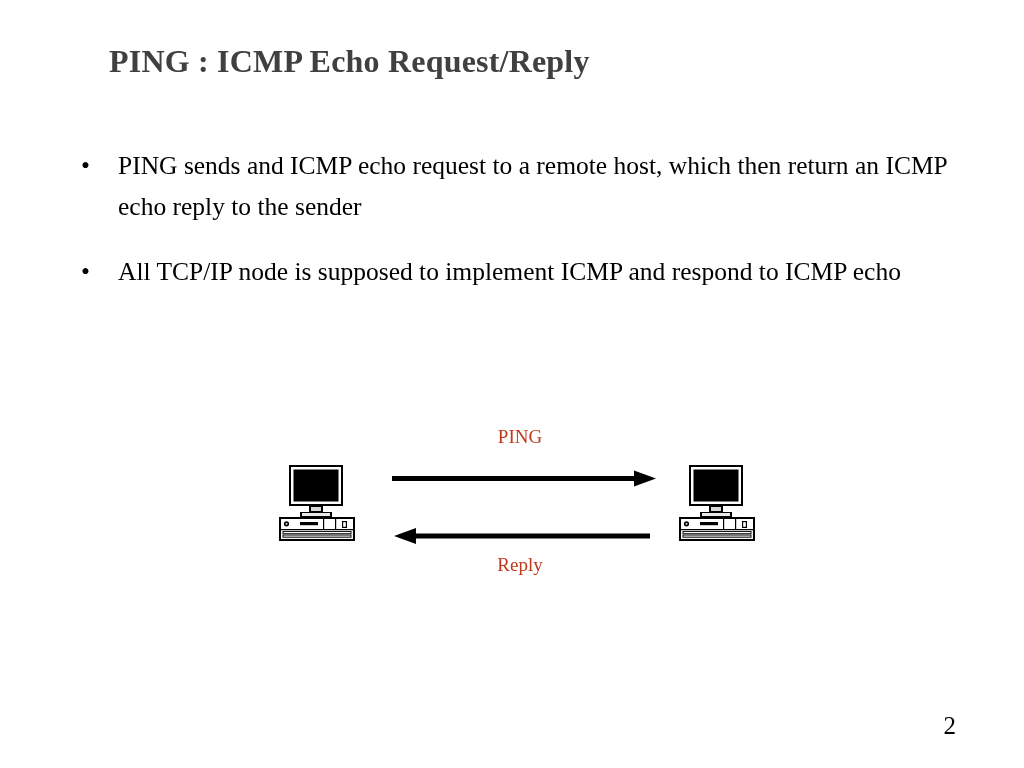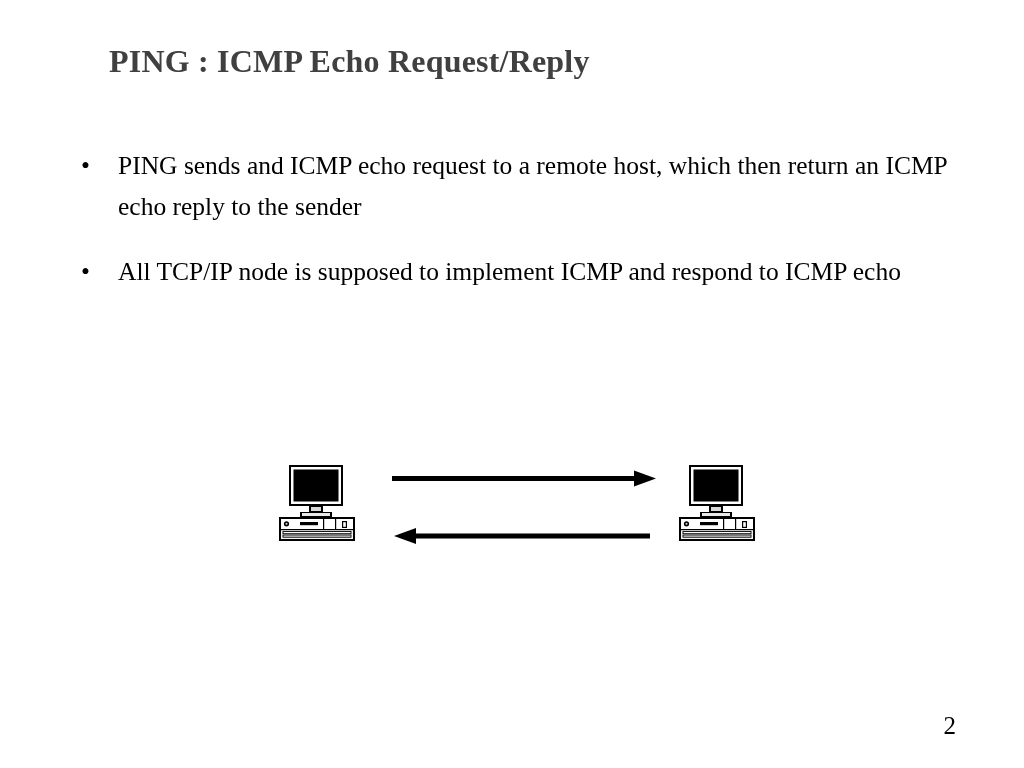--- a/index.html
+++ b/index.html
@@ -118,20 +118,21 @@
 
   <div class="bullet-item">
     <span class="bullet-marker">•</span>
     <span class="bullet-text">All TCP/IP node is supposed to implement ICMP and respond to ICMP echo</span>
   </div>
 
 </div>
 
 <div id="diagram">
 
+  <div class="diagram-label" id="label-ping">PING</div>
 
   <div class="host" id="host-left">
     <svg width="78" height="80" viewBox="0 0 78 80" xmlns="http://www.w3.org/2000/svg">
 
       <rect x="11" y="1" width="54" height="41" fill="#000000"></rect>
       <rect x="13" y="3" width="50" height="37" fill="#ffffff"></rect>
       <rect x="15.5" y="5.5" width="45" height="32" fill="#000000"></rect>
 
       <rect x="31" y="42" width="14" height="6" fill="#000000"></rect>
       <rect x="33" y="43" width="10" height="4" fill="#d8d8d8"></rect>
@@ -192,16 +193,17 @@
       <rect x="132" y="58" width="246" height="5" fill="#000000"></rect>
       <polygon points="374,52.5 396,60.5 374,68.5" fill="#000000"></polygon>
     </g>
 
     <g>
       <rect x="152" y="115.5" width="238" height="5" fill="#000000"></rect>
       <polygon points="156,110 134,118 156,126" fill="#000000"></polygon>
     </g>
   </svg>
 
+  <div class="diagram-label" id="label-reply">Reply</div>
 
 </div>
 
 <div id="page-number">2</div>
 
 </body></html>

